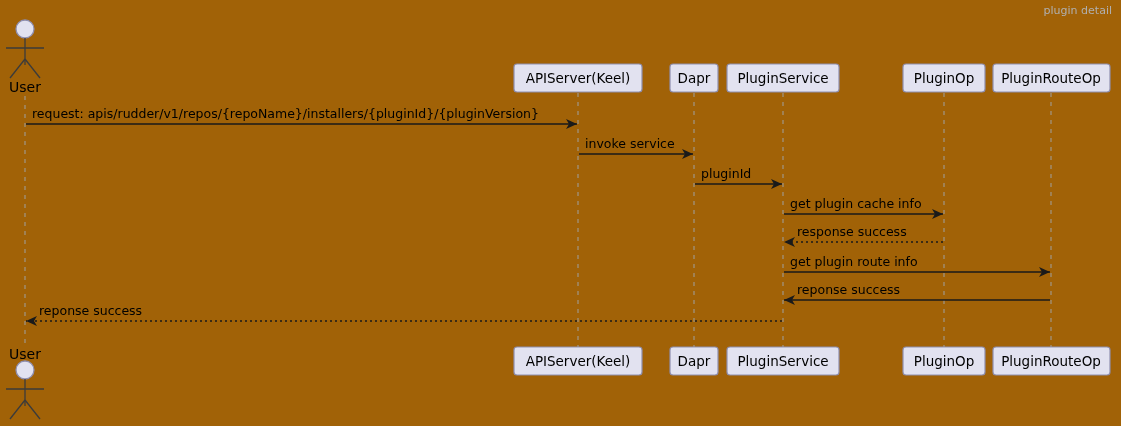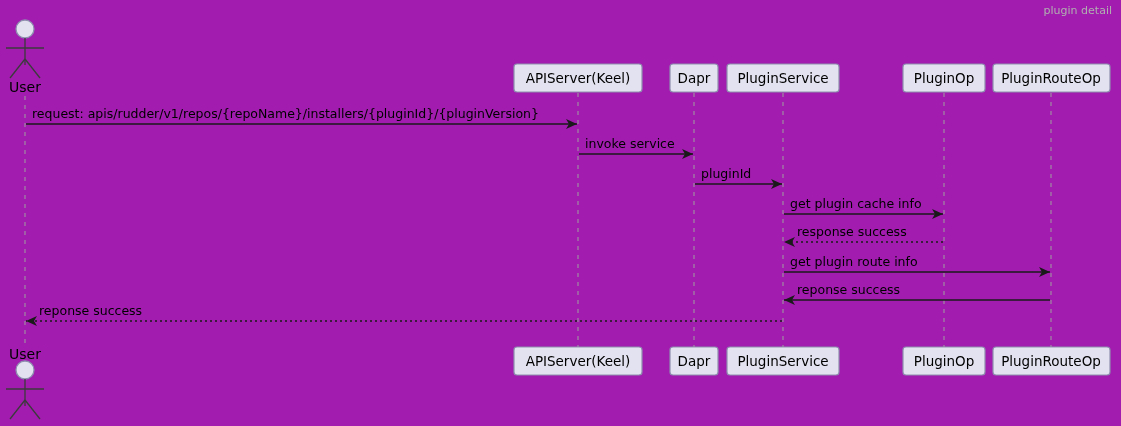--- a/index.html
+++ b/index.html
@@ -9,21 +9,21 @@
   }
   body {
     font-family: "DejaVu Sans", "Liberation Sans", sans-serif;
     color: #000000;
   }
   #diagram-root {
     position: relative;
     width: 1121px;
     height: 426px;
     overflow: hidden;
-    background: #a21caf;
+    background: #a16207;
   }
   .diagram-svg {
     position: absolute;
     top: 0;
     left: 0;
     width: 1121px;
     height: 426px;
   }
   .title-text {
     font-size: 11px;

